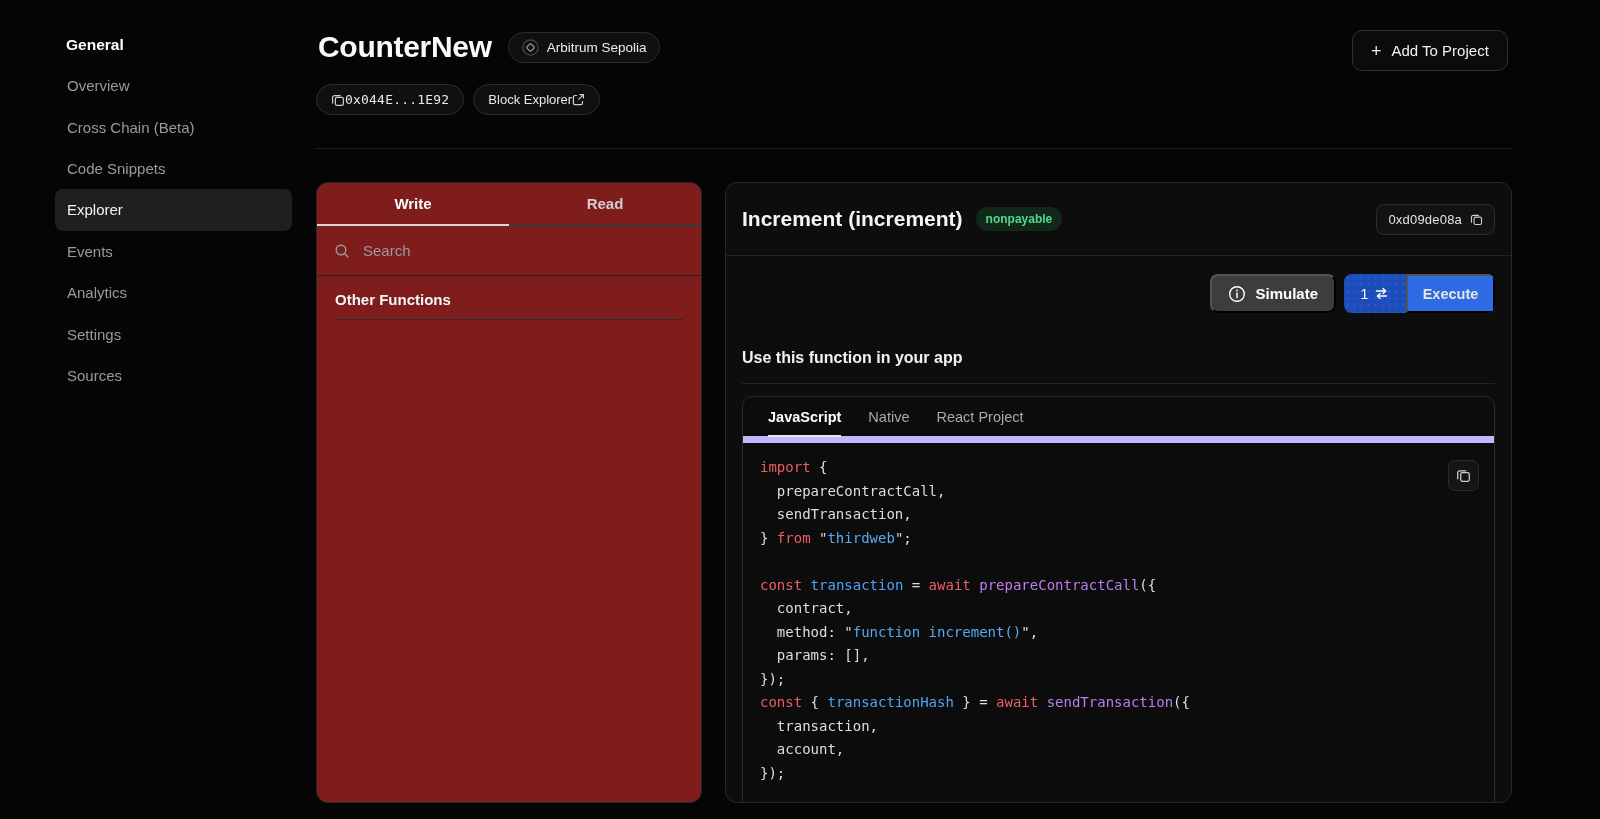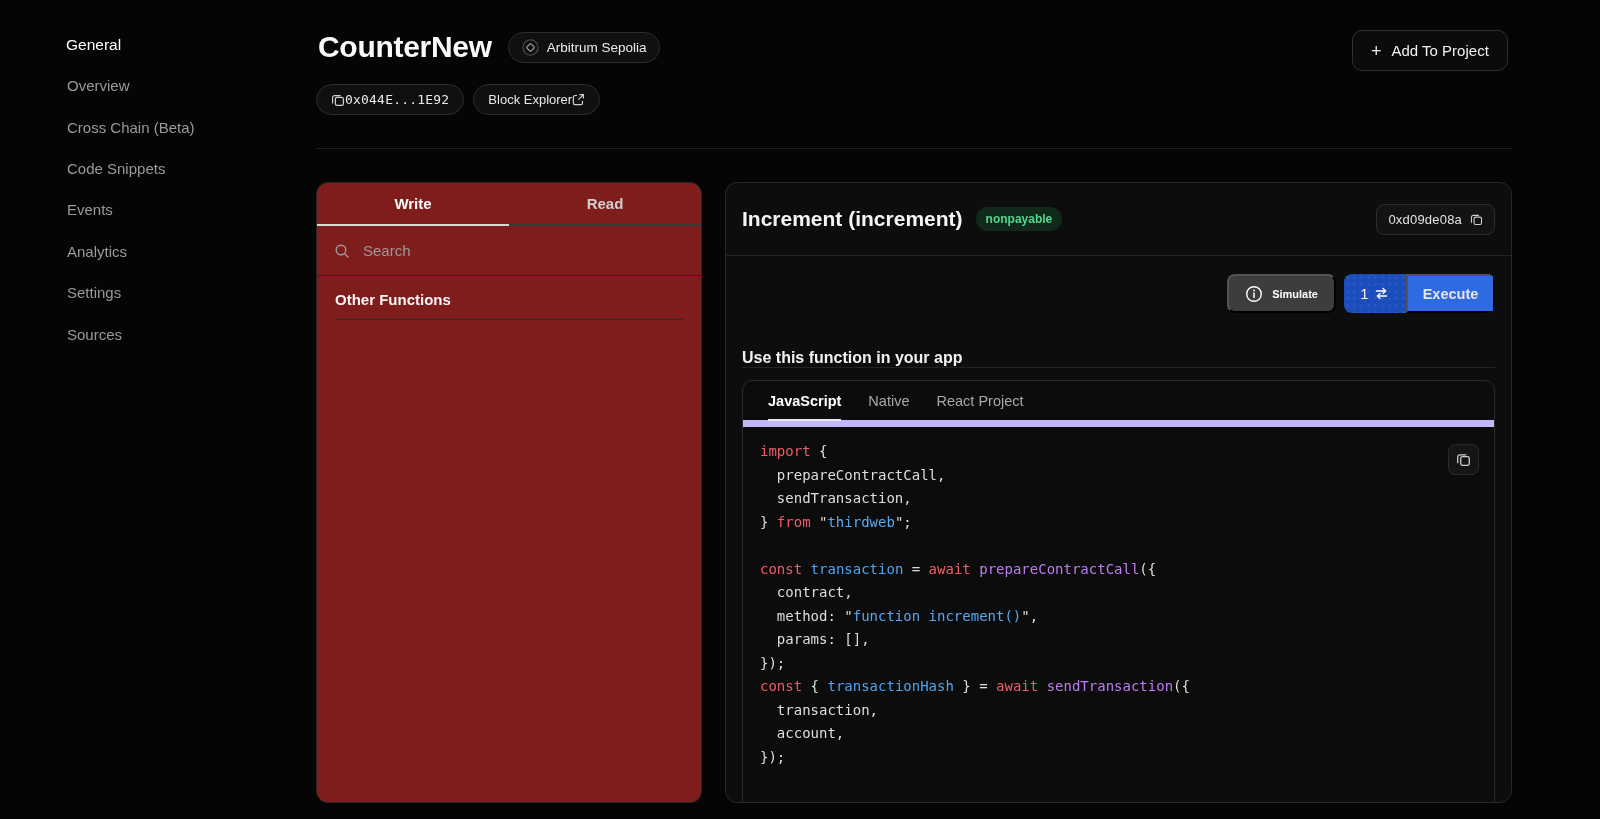--- a/index.html
+++ b/index.html
@@ -6,21 +6,21 @@
   html, body { margin: 0; padding: 0; }
   body {
     width: 1600px; height: 819px; position: relative; overflow: hidden;
     background: #050505; color: #f4f4f4;
     font-family: "Liberation Sans", sans-serif;
   }
   svg { display: block; }
 
   
   .sidebar { position: absolute; left: 55px; top: 28px; width: 237px; }
-  .side-heading { font-size: 15.5px; font-weight: 400; color: #ffffff; padding: 8px 11px 11px; }
+  .side-heading { font-size: 15.5px; font-weight: 700; color: #ffffff; padding: 8px 11px 11px; }
   .side-item {
     height: 41.4px; display: flex; align-items: center; padding: 0 12px;
     font-size: 15px; color: #9a9a9a; border-radius: 8px; cursor: pointer;
   }
   .side-item.active { background: #1f1f1f; color: #f2f2f2; }
 
   
   .page-title-row { position: absolute; left: 318px; top: 30px; display: flex; align-items: center; gap: 16px; }
   .page-title { font-size: 30px; font-weight: 700; letter-spacing: -0.3px; margin: 0; color: #fafafa; }
   .net-badge {
@@ -76,31 +76,31 @@
   .badge-green { font-size: 12px; font-weight: 600; color: #52d78c; background: #11291b; padding: 5px 10px; border-radius: 999px; }
   .selector-btn {
     margin-left: auto; height: 31px; border: 1px solid #2d2d2d; background: #131313; border-radius: 8px;
     display: flex; align-items: center; gap: 8px; padding: 0 11px;
     font-size: 13px; color: #e3e3e3; cursor: pointer;
   }
   .action-row { display: flex; justify-content: flex-end; gap: 8px; padding: 18px 16px 0; }
   .simulate-btn {
     height: 39px; background: #3d3d3d; border-radius: 8px;
     display: flex; align-items: center; gap: 9px; padding: 16px 16px;
-    font-size: 11px; font-weight: 600; color: #ffffff; cursor: pointer;
+    font-size: 15px; font-weight: 600; color: #ffffff; cursor: pointer;
   }
   .exec-group { display: flex; height: 39px; border-radius: 8px; overflow: hidden; cursor: pointer; }
   .exec-count {
     width: 62px; background: #1d4dbb;
     background-image: radial-gradient(#2a59c9 1px, transparent 1.2px); background-size: 7px 7px;
     display: flex; align-items: center; justify-content: center; gap: 6px;
     color: #ffffff; font-size: 14px;
   }
   .exec-main { width: 89px; background: #2e6ae2; display: flex; align-items: center; justify-content: center; color: #e5e5e5; font-size: 14.5px; font-weight: 600; }
-  .use-heading { font-size: 16px; font-weight: 600; color: #f2f2f2; margin: 36px 16px 0; border-bottom: 1px solid #232323; }
+  .use-heading { font-size: 16px; font-weight: 600; color: #f2f2f2; margin: 36px 16px 0; padding-bottom: 16px; border-bottom: 1px solid #232323; }
 
   
   .code-card { margin: 12px 16px 0; border: 1px solid #2b2b2b; border-radius: 10px; background: #0c0c0c; height: 430px; position: relative; }
   .code-tabs { display: flex; gap: 27px; padding: 0 25px; height: 46px; align-items: center; border-bottom: 7px solid #c4b5fd; }
   .code-tab { font-size: 14.5px; color: #a9a9a9; height: 100%; display: flex; align-items: center; position: relative; cursor: pointer; }
   .code-tab.active { color: #ffffff; font-weight: 600; }
   .code-tab.active::after { content: ""; position: absolute; left: 0; right: 0; bottom: -1px; height: 2px; background: #e8e8e8; }
   .copy-float {
     position: absolute; top: 63px; right: 15px; width: 31px; height: 31px;
     border: 1px solid #2a2a2a; border-radius: 7px; background: #151515;
@@ -116,20 +116,21 @@
 </style>
 </head>
 <body>
 
 <aside class="sidebar">
   <div class="side-heading">General</div>
   <nav id="sidebar-nav">
       <div class="side-item">Overview</div>
       <div class="side-item">Cross Chain (Beta)</div>
       <div class="side-item">Code Snippets</div>
+      <div class="side-item active">Explorer</div>
       <div class="side-item">Events</div>
       <div class="side-item">Analytics</div>
       <div class="side-item">Settings</div>
       <div class="side-item">Sources</div>
     </nav>
 </aside>
 
 <div class="page-title-row">
   <h1 class="page-title">CounterNew</h1>
   <div class="net-badge">

